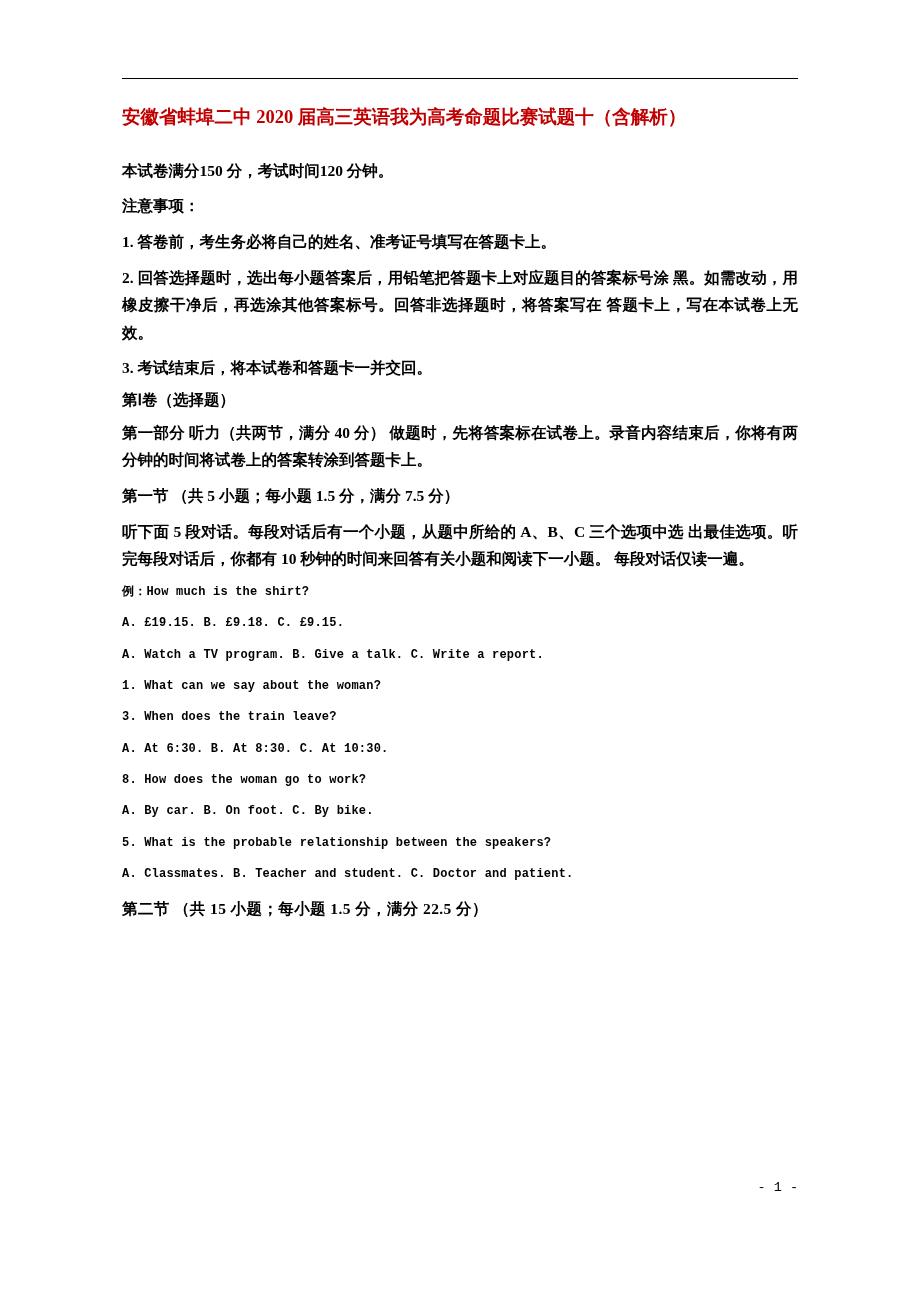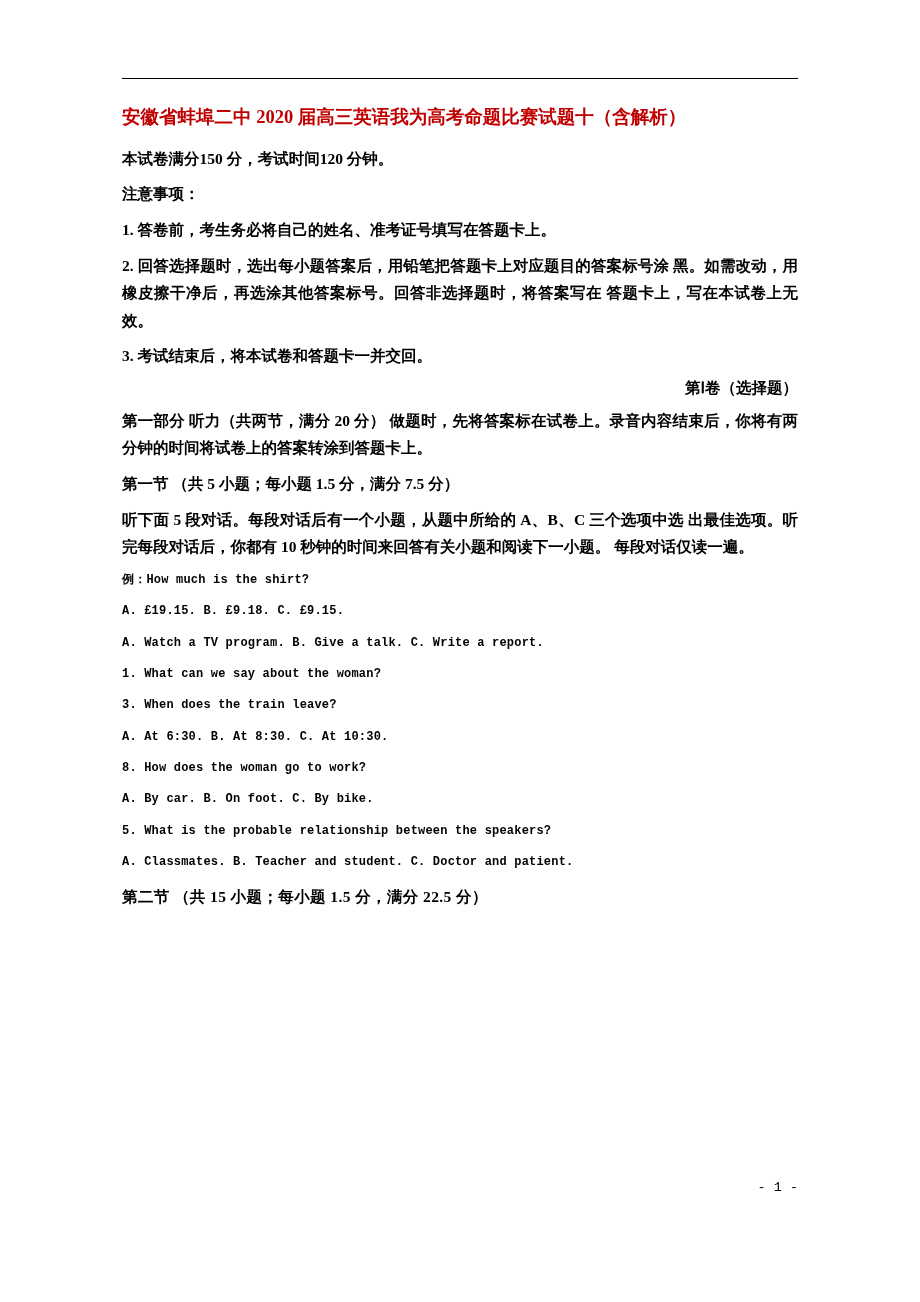--- a/index.html
+++ b/index.html
@@ -36,21 +36,21 @@
     top: 104px;
     width: 676px;
   }
   .doc-title {
     color: #c00000;
     font-weight: bold;
     font-size: 18.5px;
     font-family: "Liberation Serif", serif;
     letter-spacing: 0px;
     line-height: 1.45;
-    margin: 0 0 14px 0;
+    margin: 0 0 26px 0;
     white-space: nowrap;
   }
   .centered {
     text-align: center;
   }
   p.para {
     margin: 0 0 8px 0;
     font-size: 15.5px;
     line-height: 1.78;
     font-family: "Liberation Serif", serif;
@@ -63,21 +63,21 @@
     letter-spacing: 0.2px;
     line-height: 1.95;
   }
   p.bold {
     font-weight: bold;
   }
   .sec-head {
     font-weight: bold;
     font-size: 15.5px;
     margin: 6px 0 8px 0;
-    text-align: right;
+    text-align: left;
     font-family: "Liberation Serif", serif;
   }
   .spaced-zh {
     letter-spacing: 0.4px;
   }
   .page-num {
     position: absolute;
     right: 122px;
     top: 1180px;
     font-size: 13.5px;
@@ -99,21 +99,21 @@
     <p class="para centered">本试卷满分150 分，考试时间120 分钟。</p>
 
     <p class="para bold">注意事项：</p>
 
     <p class="para">1. 答卷前，考生务必将自己的姓名、准考证号填写在答题卡上。</p>
     <p class="para">2. 回答选择题时，选出每小题答案后，用铅笔把答题卡上对应题目的答案标号涂 黑。如需改动，用橡皮擦干净后，再选涂其他答案标号。回答非选择题时，将答案写在 答题卡上，写在本试卷上无效。</p>
     <p class="para">3. 考试结束后，将本试卷和答题卡一并交回。</p>
 
     <div class="sec-head">第Ⅰ卷（选择题）</div>
 
-    <p class="para">第一部分 听力（共两节，满分 20 分） 做题时，先将答案标在试卷上。录音内容结束后，你将有两分钟的时间将试卷上的答案转涂到答题卡上。</p>
+    <p class="para">第一部分 听力（共两节，满分 40 分） 做题时，先将答案标在试卷上。录音内容结束后，你将有两分钟的时间将试卷上的答案转涂到答题卡上。</p>
 
     <p class="para">第一节 （共 5 小题；每小题 1.5 分，满分 7.5 分）</p>
 
     <p class="para">听下面 5 段对话。每段对话后有一个小题，从题中所给的 A、B、C 三个选项中选 出最佳选项。听完每段对话后，你都有 10 秒钟的时间来回答有关小题和阅读下一小题。 每段对话仅读一遍。</p>
 
     <p class="para mono">例：How much is the shirt?</p>
     <p class="para mono">A. £19.15. B. £9.18. C. £9.15.</p>
 
     <p class="para mono">A. Watch a TV program. B. Give a talk. C. Write a report.</p>
 

